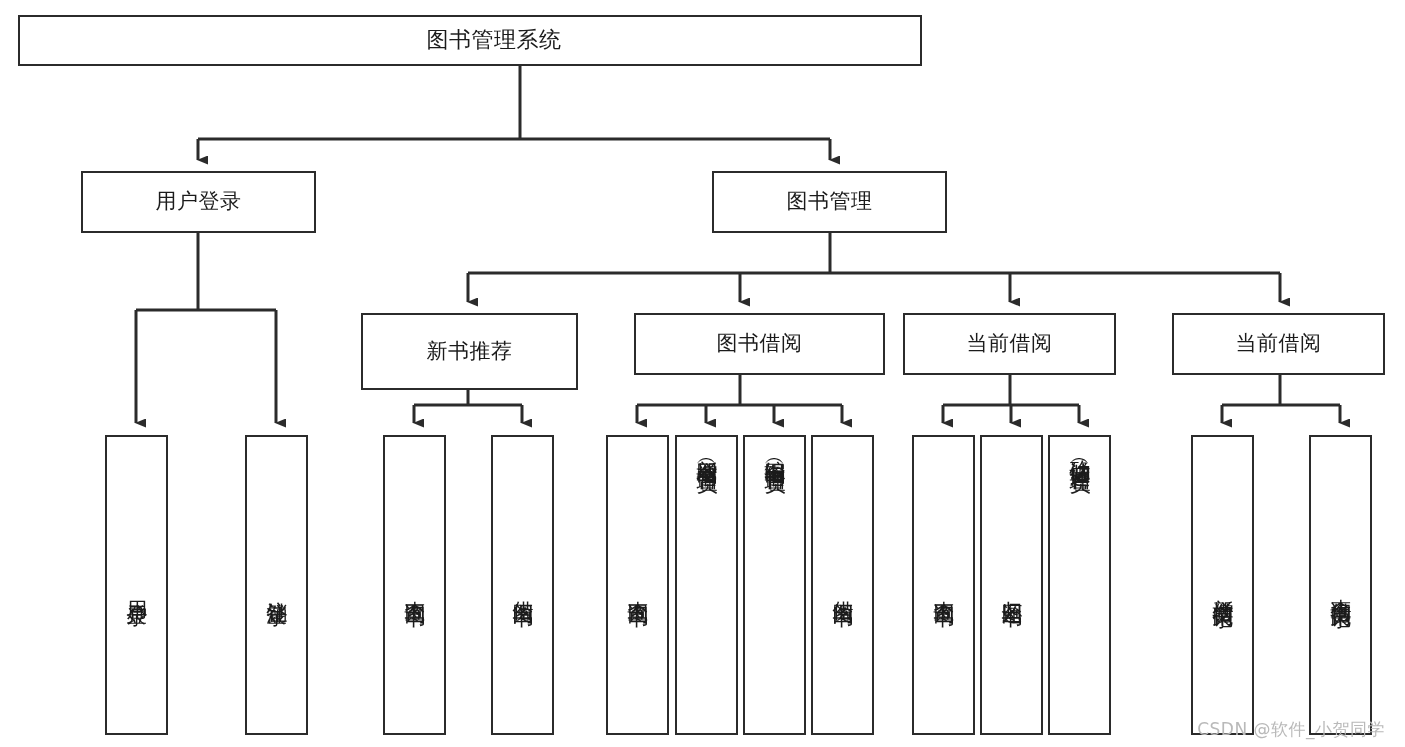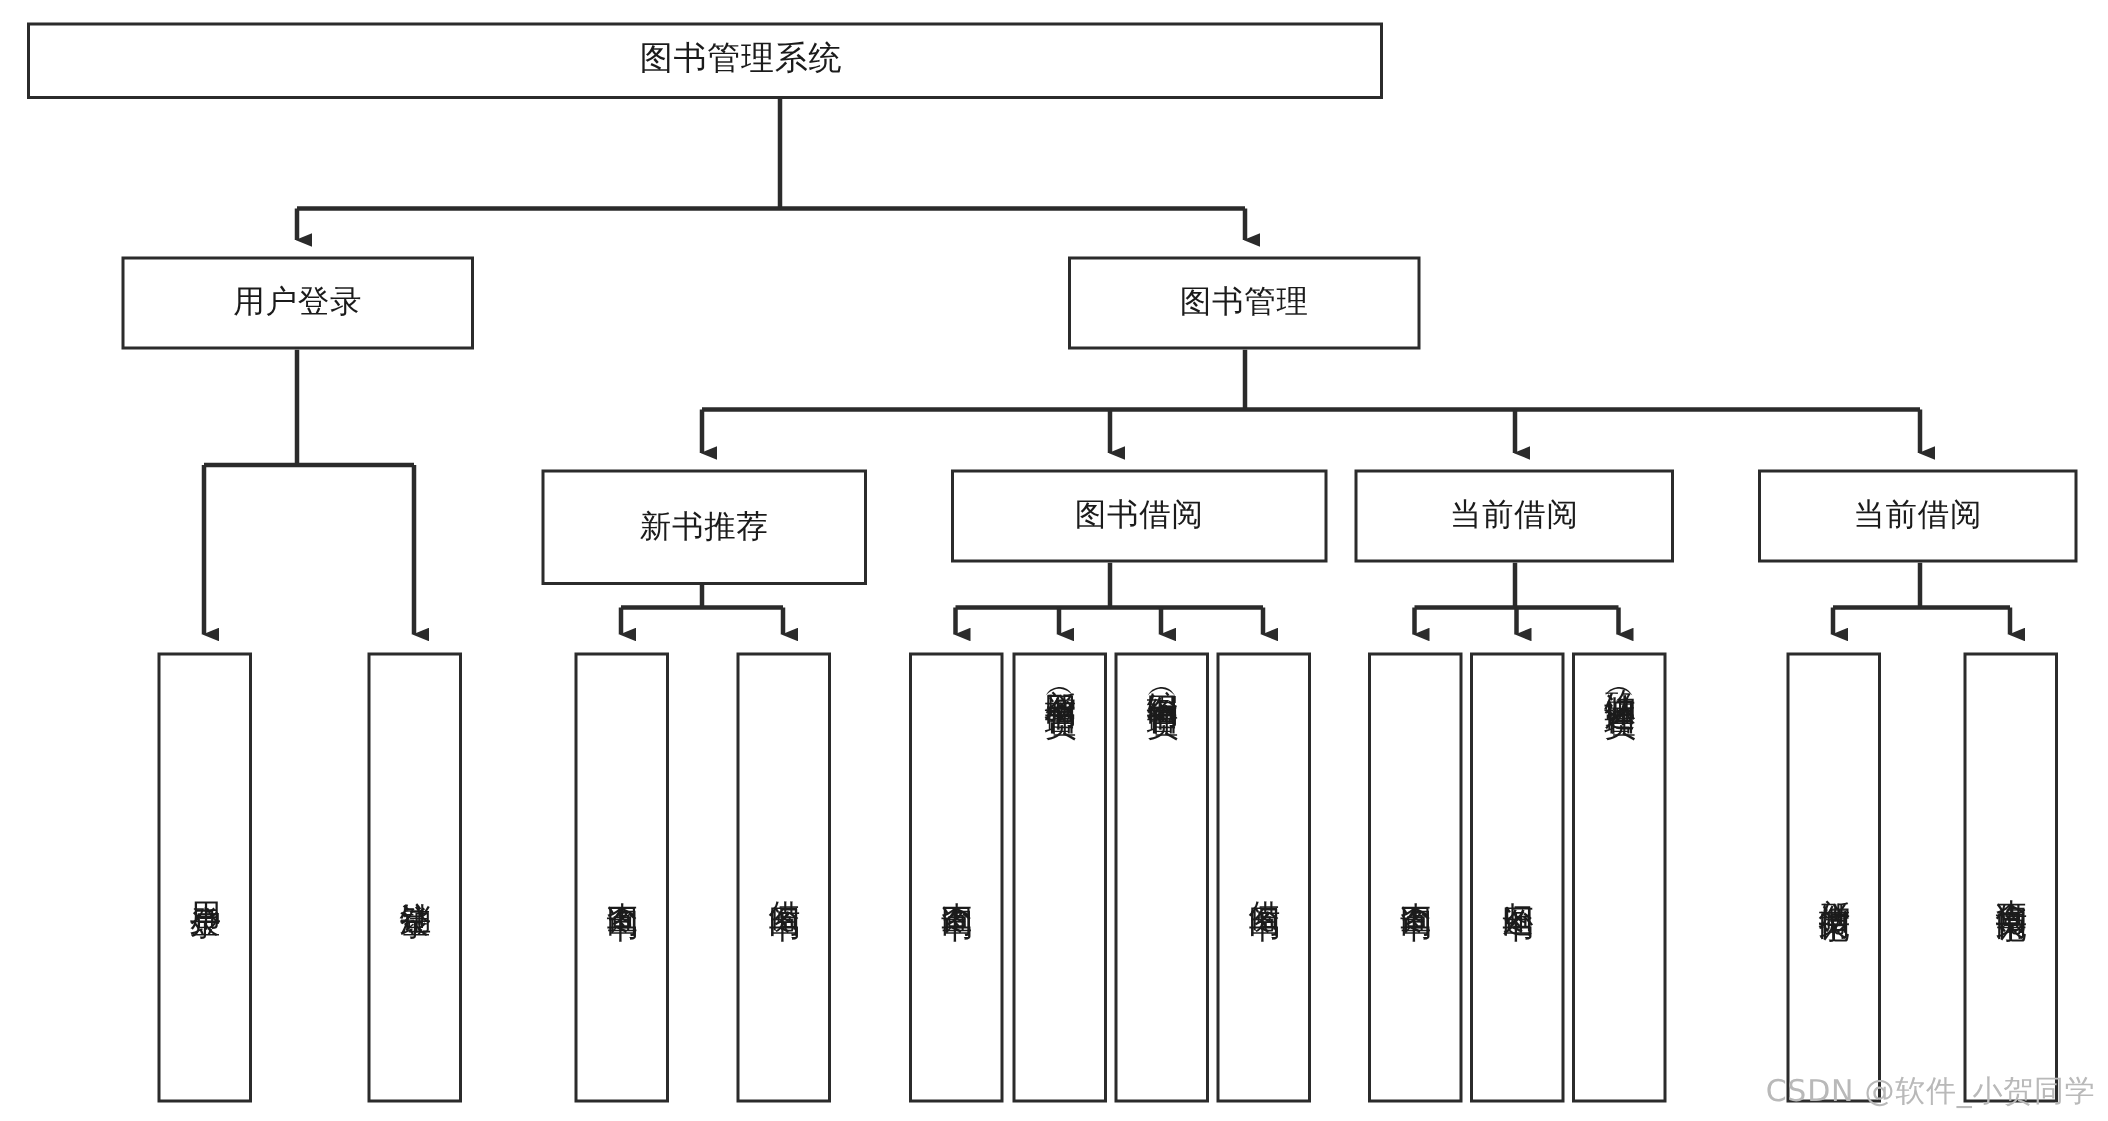--- a/index.html
+++ b/index.html
@@ -56,23 +56,23 @@
     text-orientation: upright;
     font-size: 21px;
     letter-spacing: 2px;
     line-height: 1;
   }
   .node.vert.low {
     align-items: center;
   }
   .watermark {
     position: absolute;
-    right: 8px;
+    right: 20px;
     bottom: 6px;
-    font-size: 20px;
+    font-size: 17px;
     color: #b9b9b9;
     letter-spacing: 0.5px;
     white-space: nowrap;
   }
 </style>
 </head>
 <body>
 
 <div id="stage">
 

